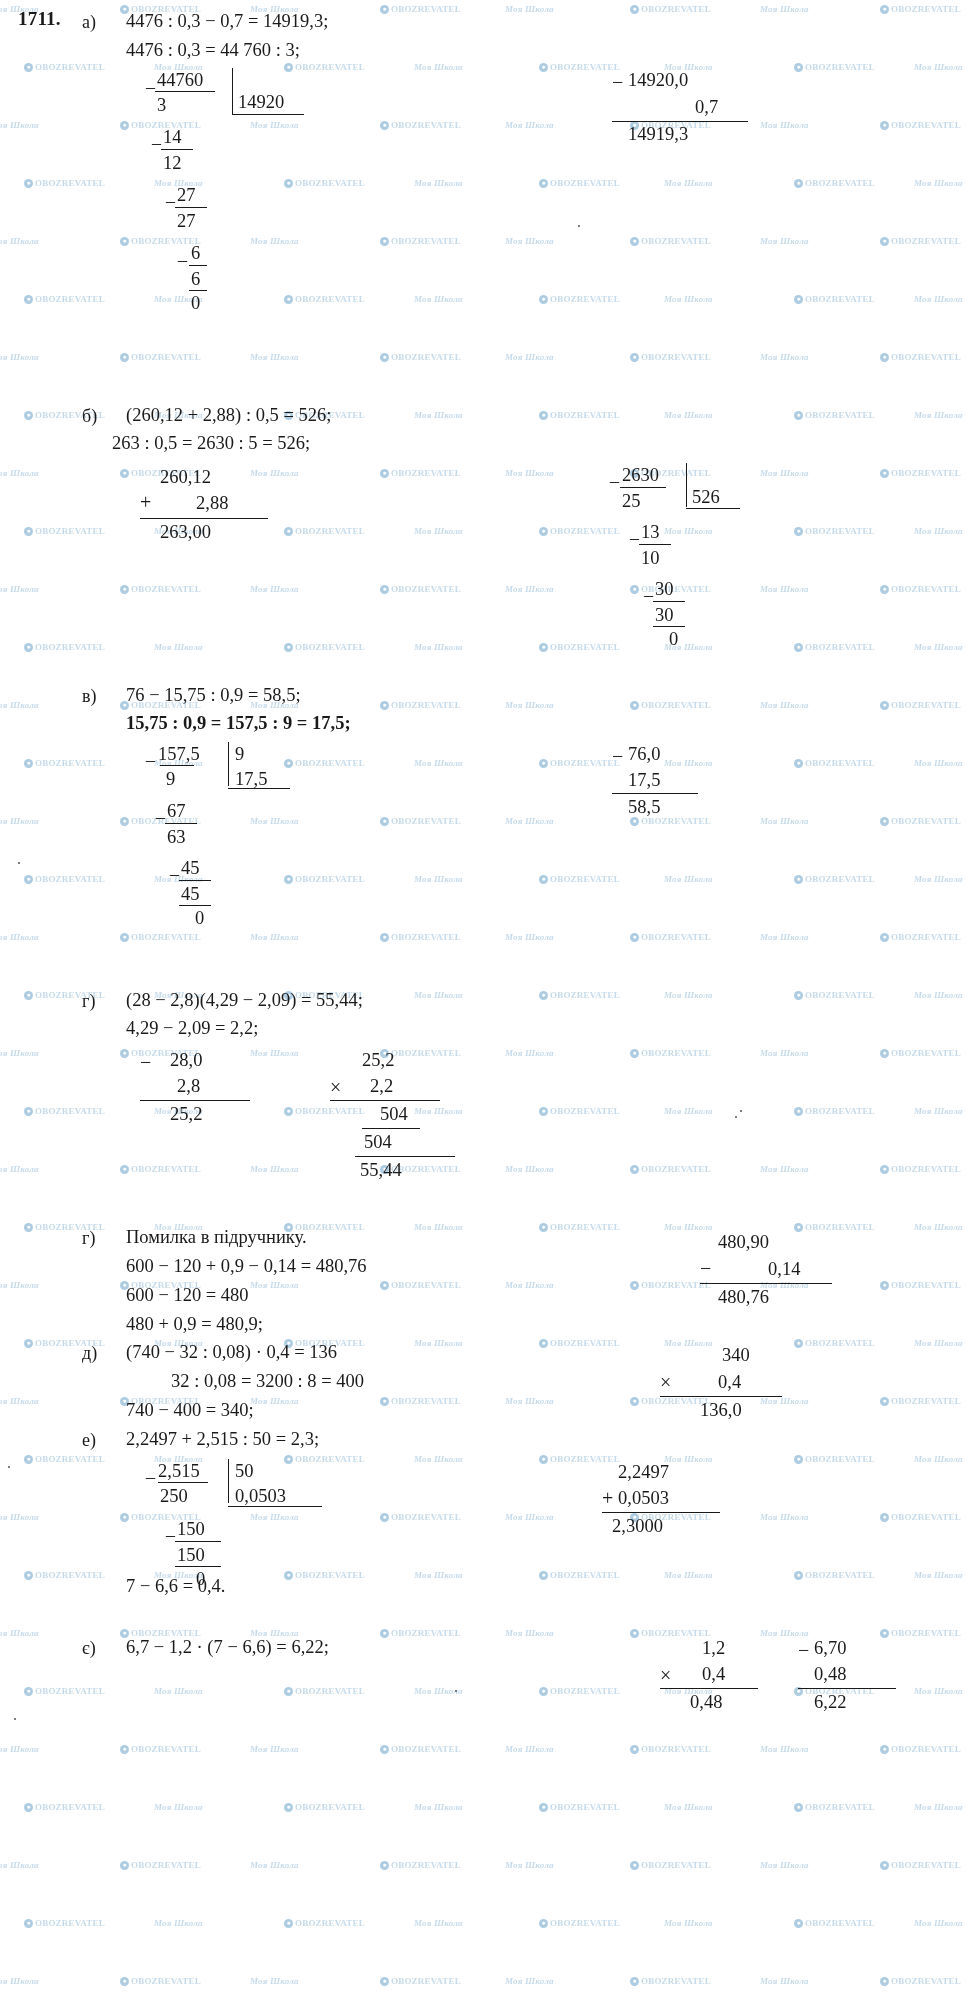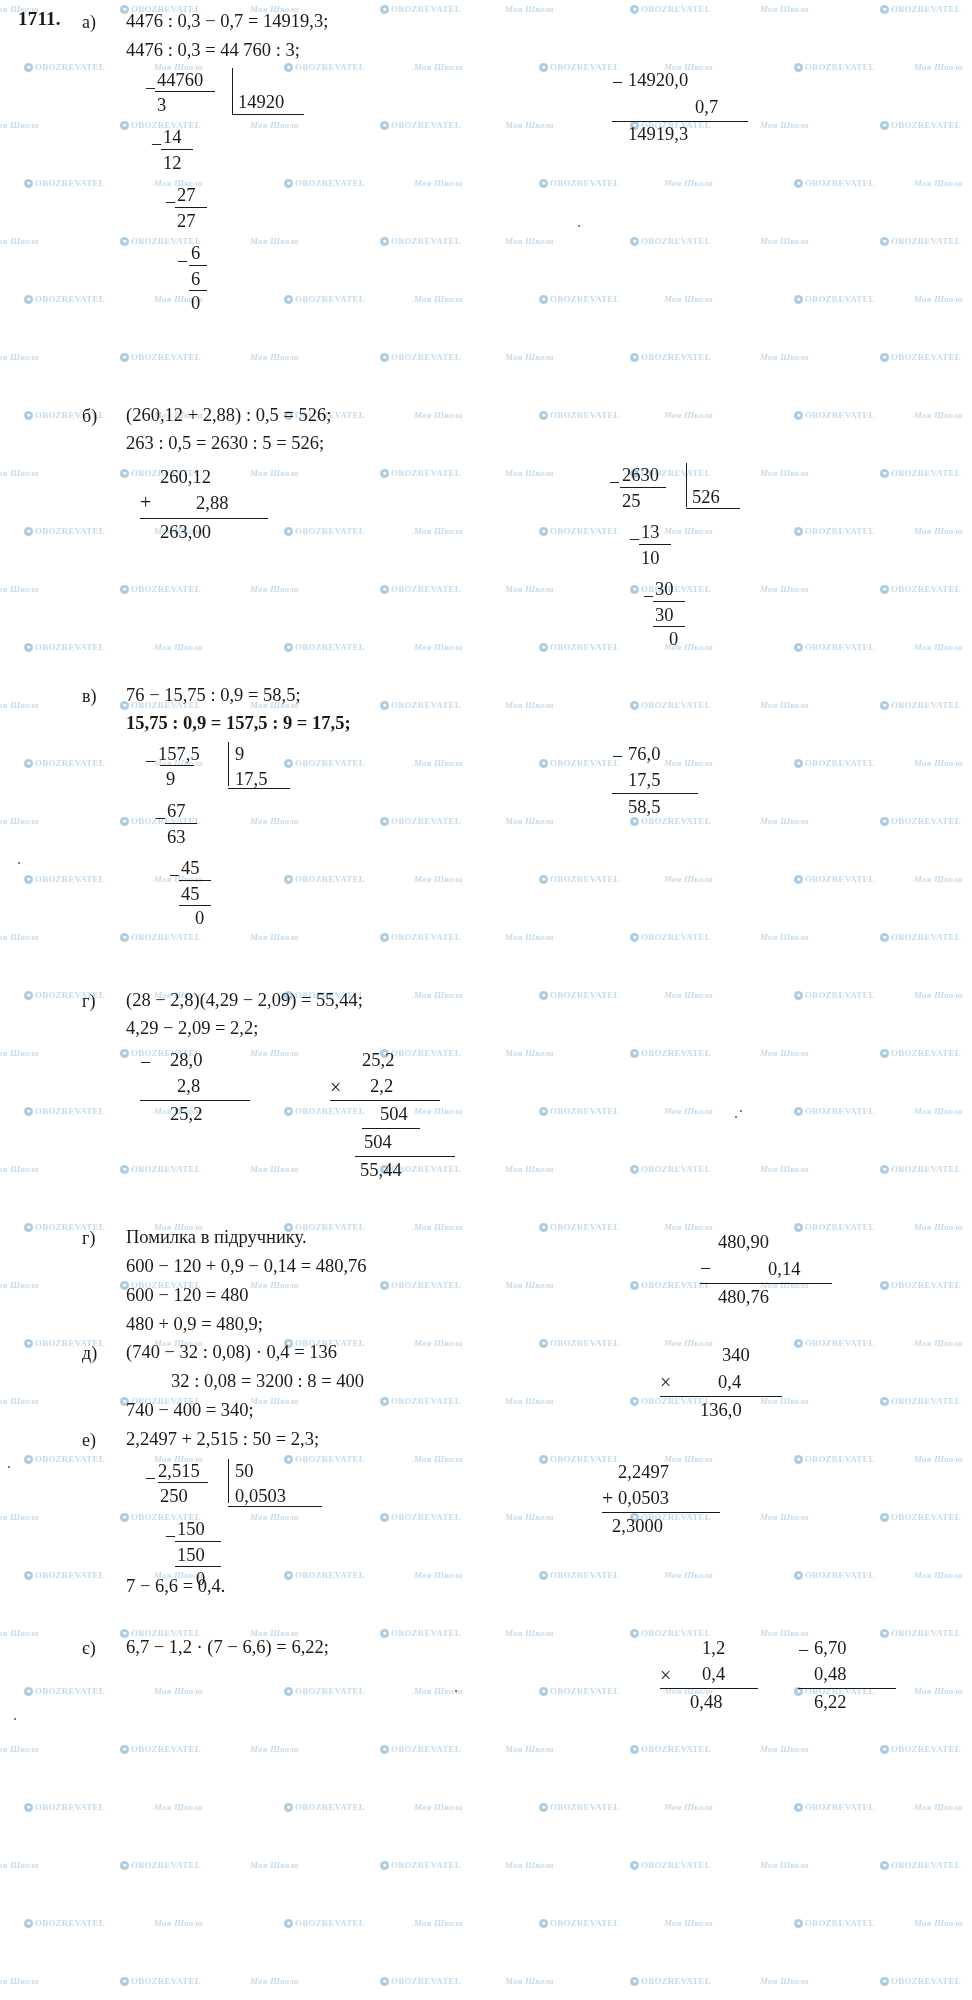--- a/index.html
+++ b/index.html
@@ -401,21 +401,21 @@
     <div class="rule" style="left:189px;top:290px;width:18px;"></div>
 
     <div class="minus" style="left:612px;top:72px;font-size:20px;">−</div>
     <div class="abs ln" style="left:628px;top:70px;">14920,0</div>
     <div class="abs ln" style="left:695px;top:97px;">0,7</div>
     <div class="rule" style="left:612px;top:121px;width:136px;"></div>
     <div class="abs ln" style="left:628px;top:124px;">14919,3</div>
 
     <div class="abs lbl" style="left:82px;top:406px;">б)</div>
     <div class="abs ln" style="left:126px;top:405px;">(260,12 + 2,88) : 0,5 = 526;</div>
-    <div class="abs ln" style="left:126px;top:433px;">263 : 0,5 = 2630 : 5 = 526;</div>
+    <div class="abs ln" style="left:112px;top:433px;">263 : 0,5 = 2630 : 5 = 526;</div>
 
     <div class="minus" style="left:140px;top:492px;font-size:20px;">+</div>
     <div class="abs ln" style="left:160px;top:467px;">260,12</div>
     <div class="abs ln" style="left:196px;top:493px;">2,88</div>
     <div class="rule" style="left:140px;top:518px;width:128px;"></div>
     <div class="abs ln" style="left:160px;top:522px;">263,00</div>
 
     <div class="minus" style="left:610px;top:466px;">_</div>
     <div class="abs ln" style="left:622px;top:465px;">2630</div>
     <div class="vrule" style="left:686px;top:463px;height:44px;"></div>

